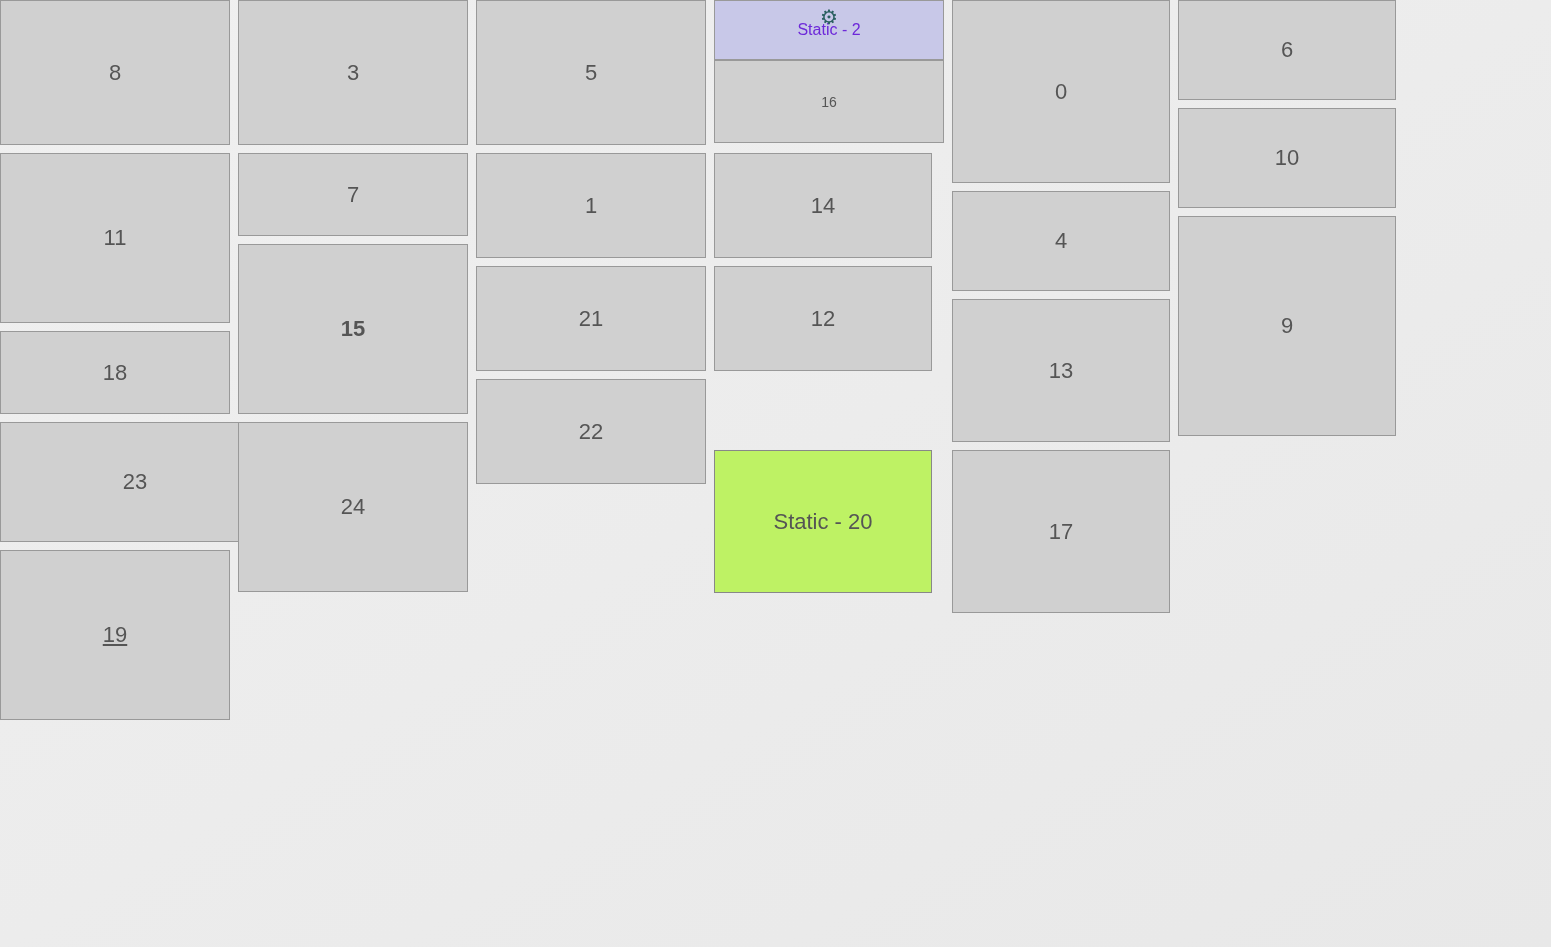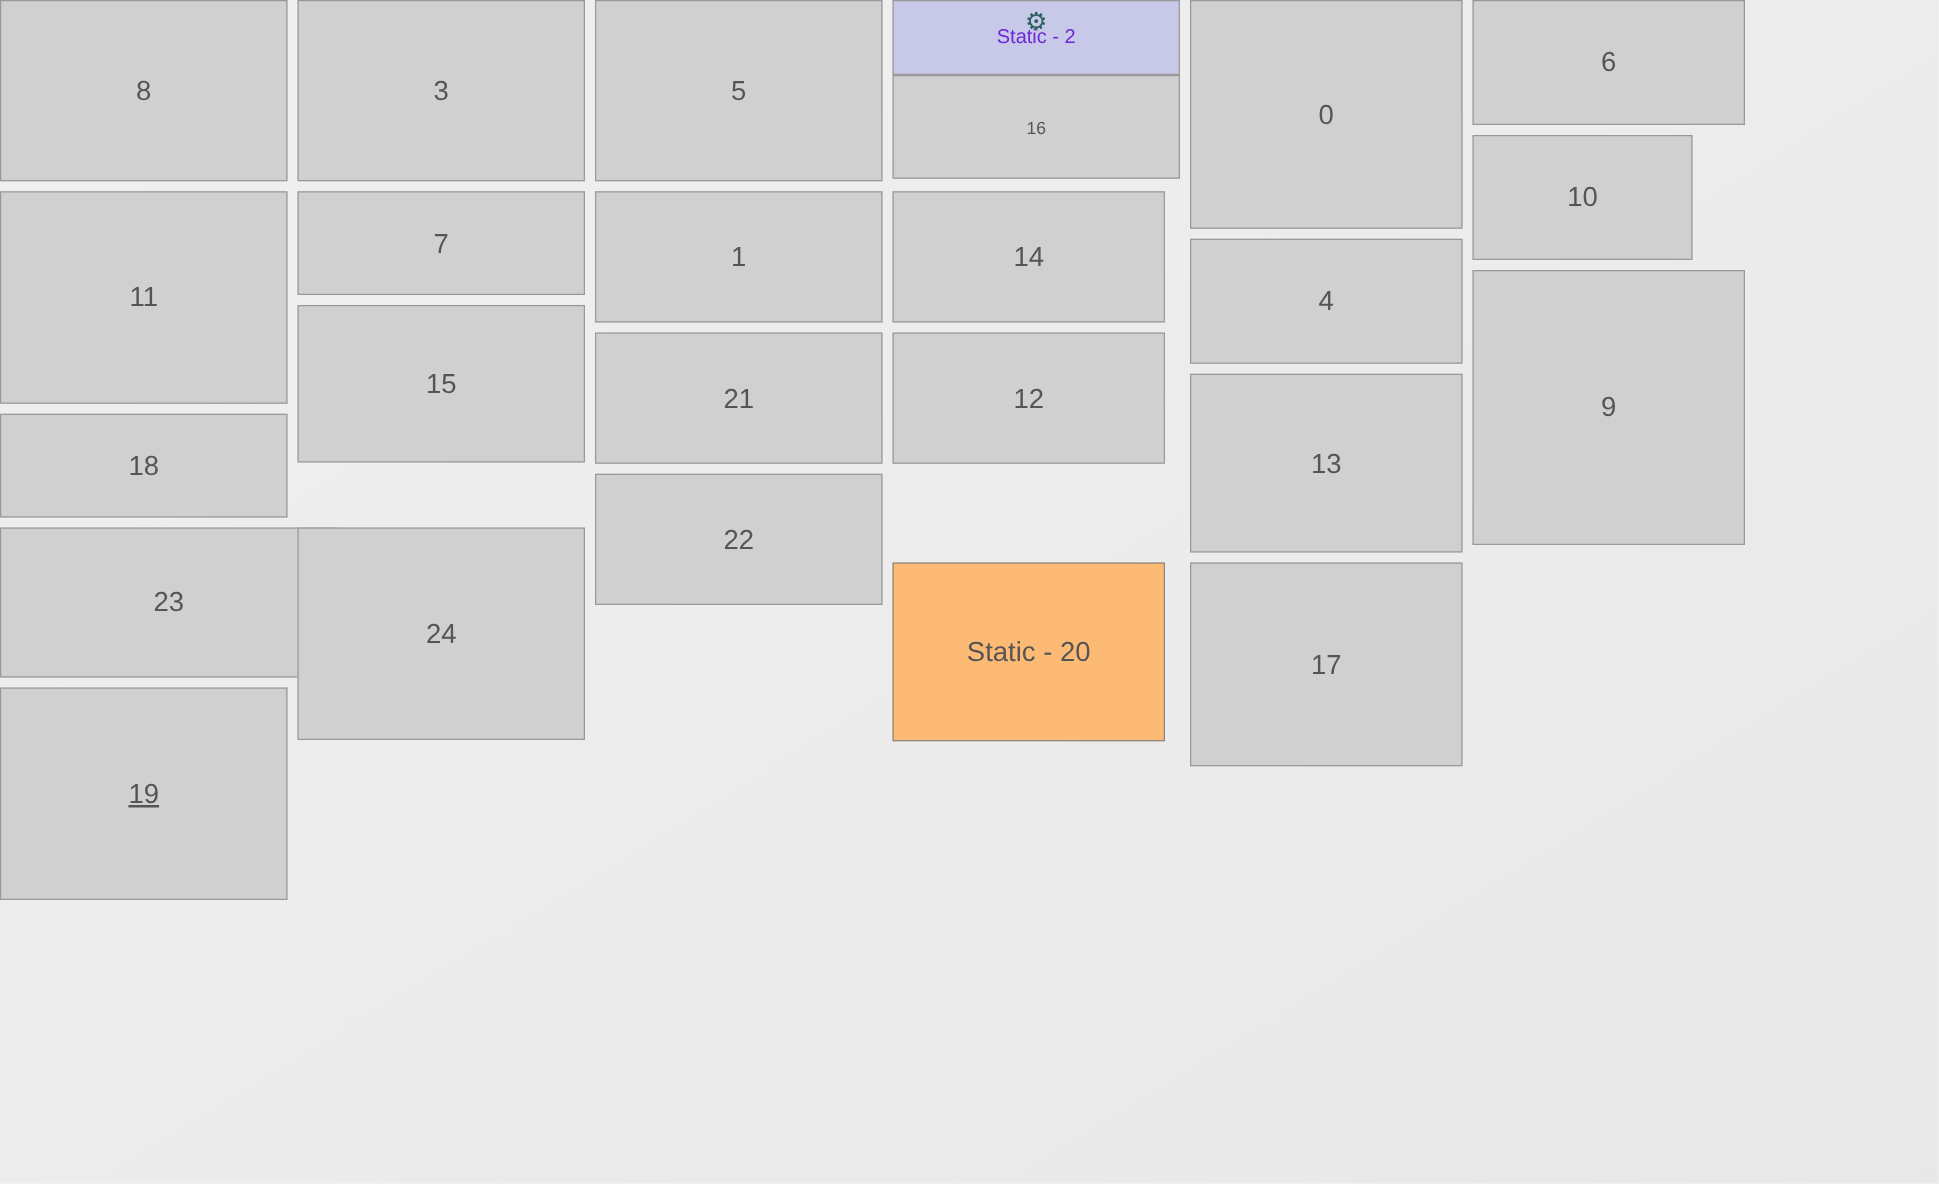--- a/index.html
+++ b/index.html
@@ -18,21 +18,21 @@
       position: absolute;
       background: #d0d0d0;
       border: 1.5px solid #999;
       display: flex;
       align-items: center;
       justify-content: center;
       font-size: 22px;
       color: #555;
     }
     .tile.static-blue {
-      background: #fdba74;
+      background: #bef264;
       border-color: #888;
       text-align: right;
     }
     .tile-label {
       font-size: 22px;
       color: #555;
     }
     .static-2-top {
       background: #c8c8e8;
       border: 1.5px solid #999;
@@ -73,27 +73,27 @@
     </div>
     <div class="tile" style="left: 238px; top: 153px; width: 230px; height: 83px;">
       <span class="tile-label">7</span>
     </div>
     <div class="tile" style="left: 476px; top: 153px; width: 230px; height: 105px;">
       <span class="tile-label">1</span>
     </div>
     <div class="tile" style="left: 714px; top: 153px; width: 218px; height: 105px;">
       <span class="tile-label">14</span>
     </div>
-    <div class="tile" style="left: 1178px; top: 108px; width: 176px; height: 100px; align-items: center;">
+    <div class="tile" style="left: 1178px; top: 108px; width: 218px; height: 100px; align-items: center;">
       <span class="tile-label">10</span>
     </div>
     <div class="tile" style="left: 952px; top: 191px; width: 218px; height: 100px;">
       <span class="tile-label">4</span>
     </div>
-    <div class="tile" style="left: 238px; top: 244px; width: 230px; height: 126px;">
+    <div class="tile" style="left: 238px; top: 244px; width: 230px; height: 170px; font-weight: bold;">
       <span class="tile-label">15</span>
     </div>
     <div class="tile" style="left: 476px; top: 266px; width: 230px; height: 105px;">
       <span class="tile-label">21</span>
     </div>
     <div class="tile" style="left: 714px; top: 266px; width: 218px; height: 105px;">
       <span class="tile-label">12</span>
     </div>
     <div class="tile" style="left: 952px; top: 299px; width: 218px; height: 143px;">
       <span class="tile-label">13</span>

